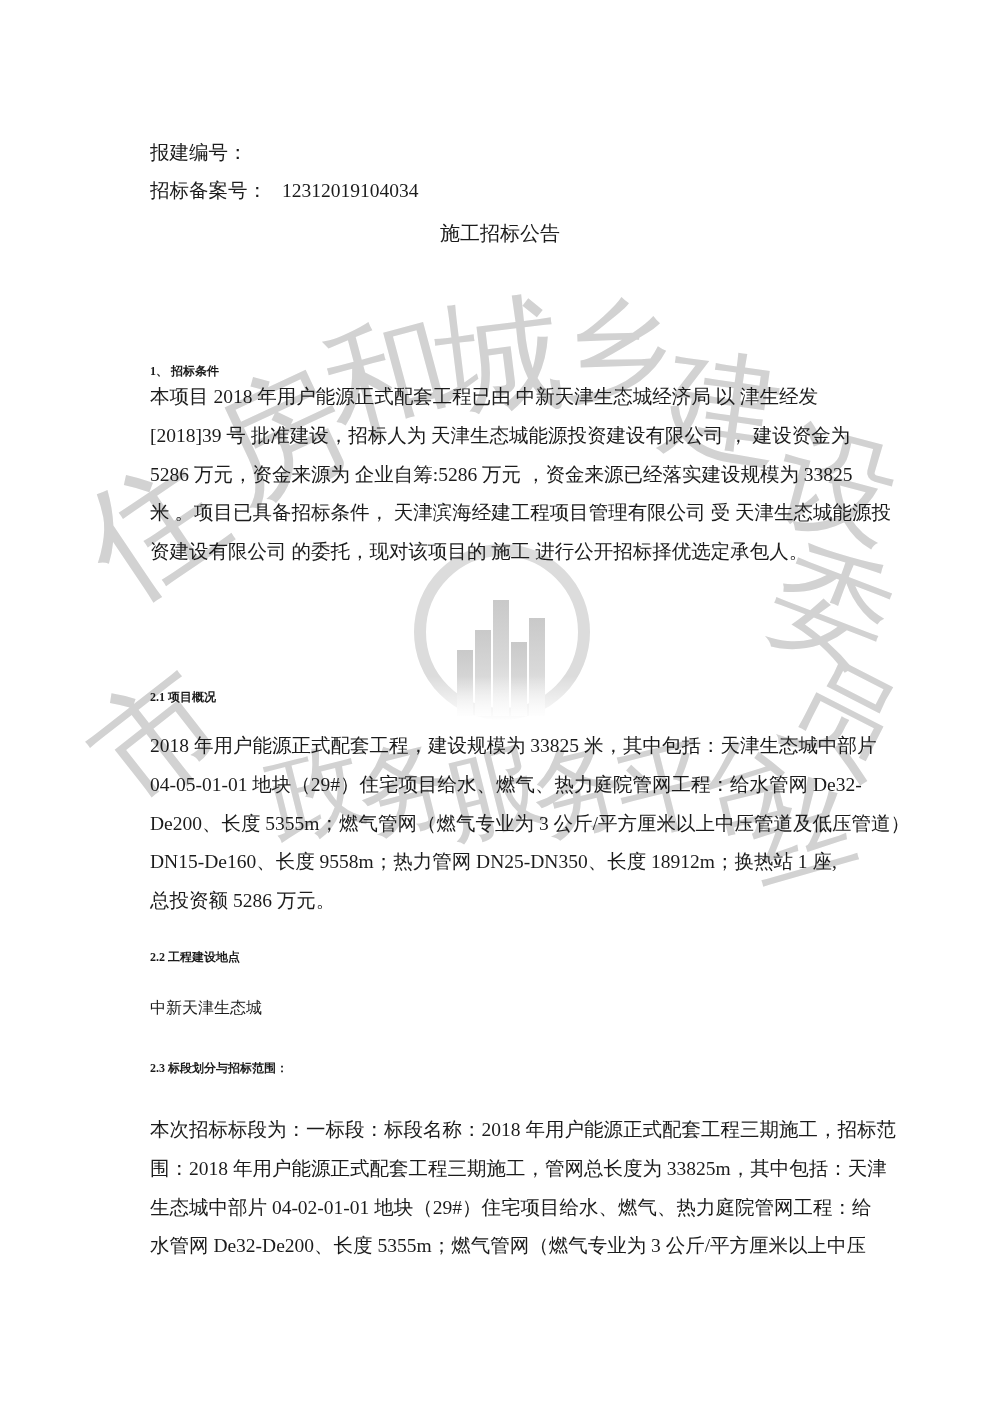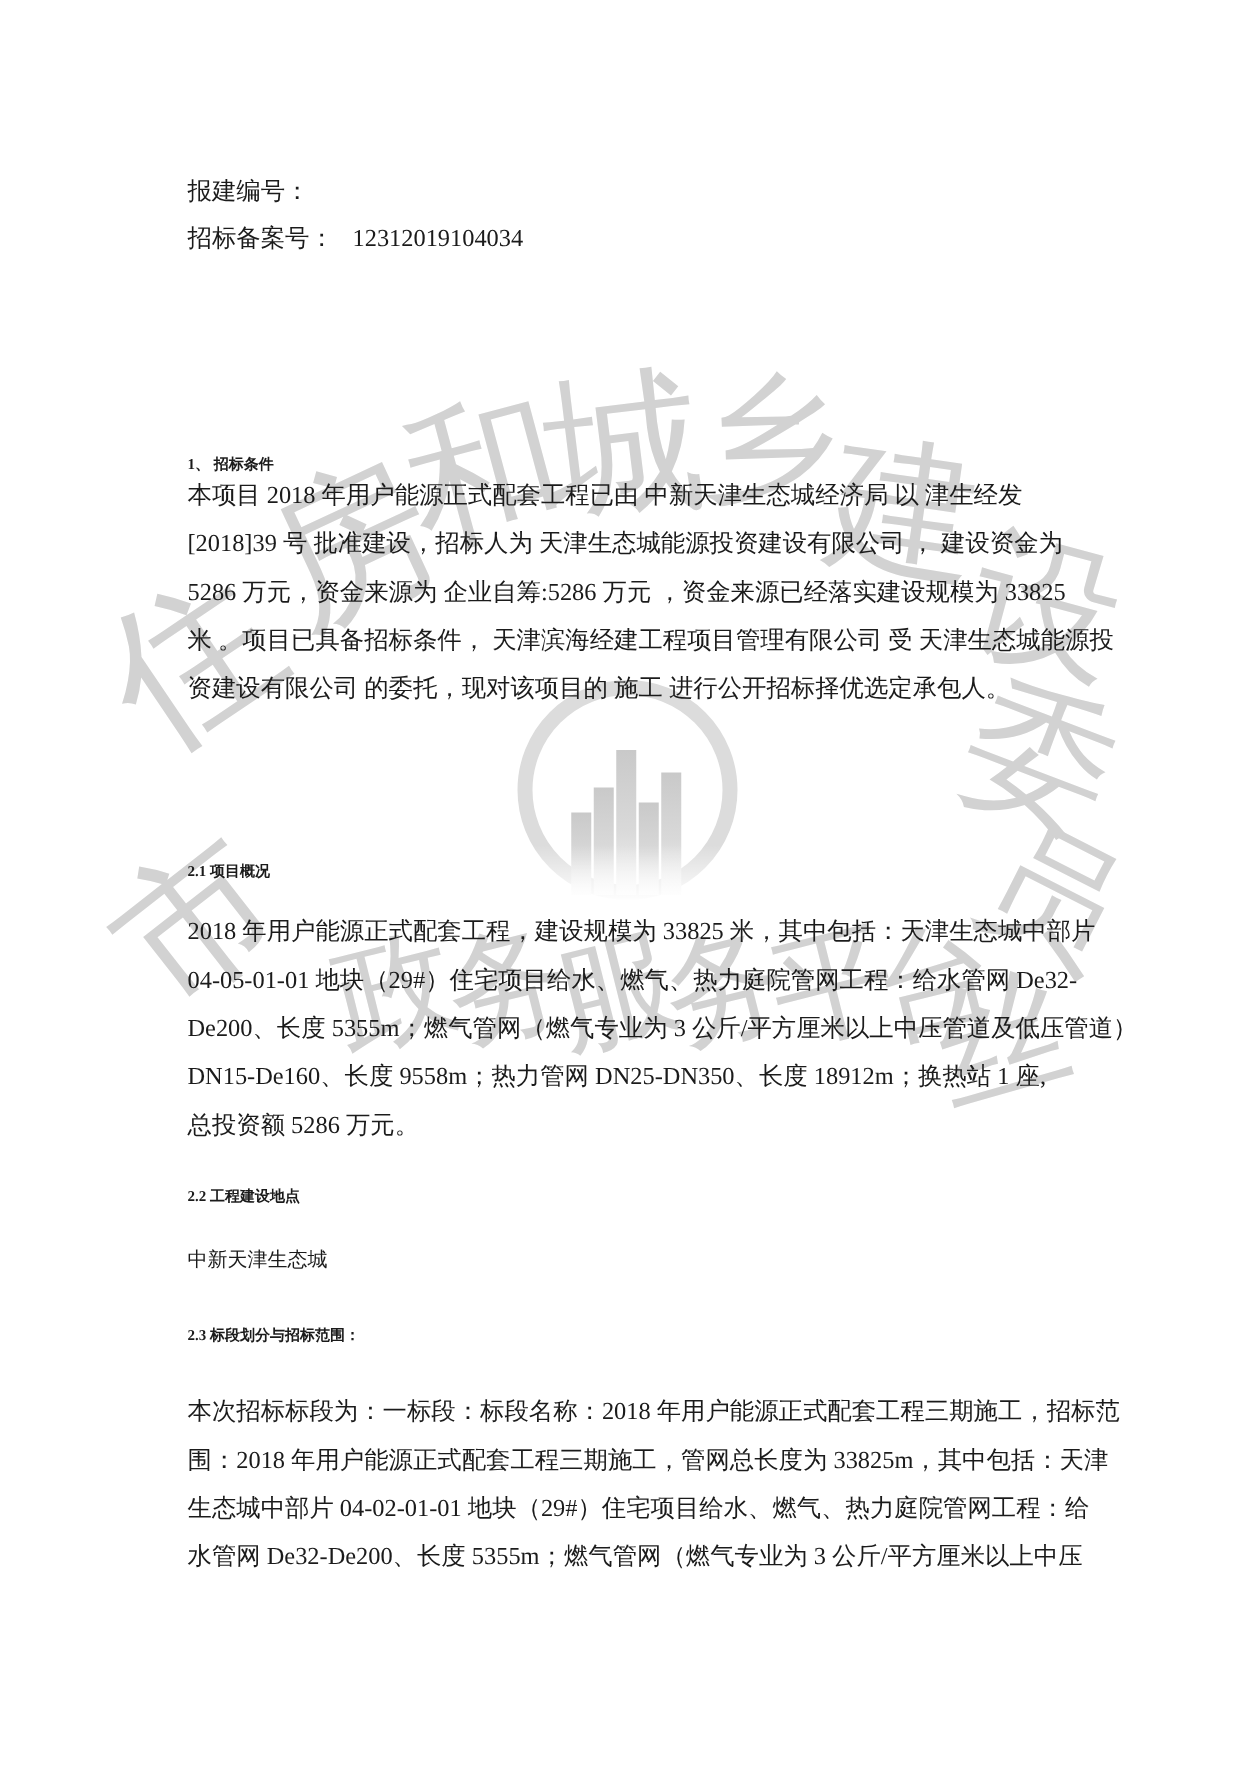--- a/index.html
+++ b/index.html
@@ -116,20 +116,21 @@
     <div class="emblem-fade"></div>
   </div>
 
   <div class="content">
     <div class="line t-report">报建编号：</div>
 
     <div class="line t-record">
       <span>招标备案号：</span><span class="record-val">12312019104034</span>
     </div>
 
+    <div class="title t-title">施工招标公告</div>
 
 
     <div class="h1 t-h11">1、 招标条件</div>
 
     <div class="para t-p1">本项目 2018 年用户能源正式配套工程已由 中新天津生态城经济局 以 津生经发
 [2018]39 号 批准建设，招标人为 天津生态城能源投资建设有限公司 ， 建设资金为
 5286 万元，资金来源为 企业自筹:5286 万元 ，资金来源已经落实建设规模为 33825
 米 。项目已具备招标条件， 天津滨海经建工程项目管理有限公司 受 天津生态城能源投
 资建设有限公司 的委托，现对该项目的 施工 进行公开招标择优选定承包人。</div>
 

